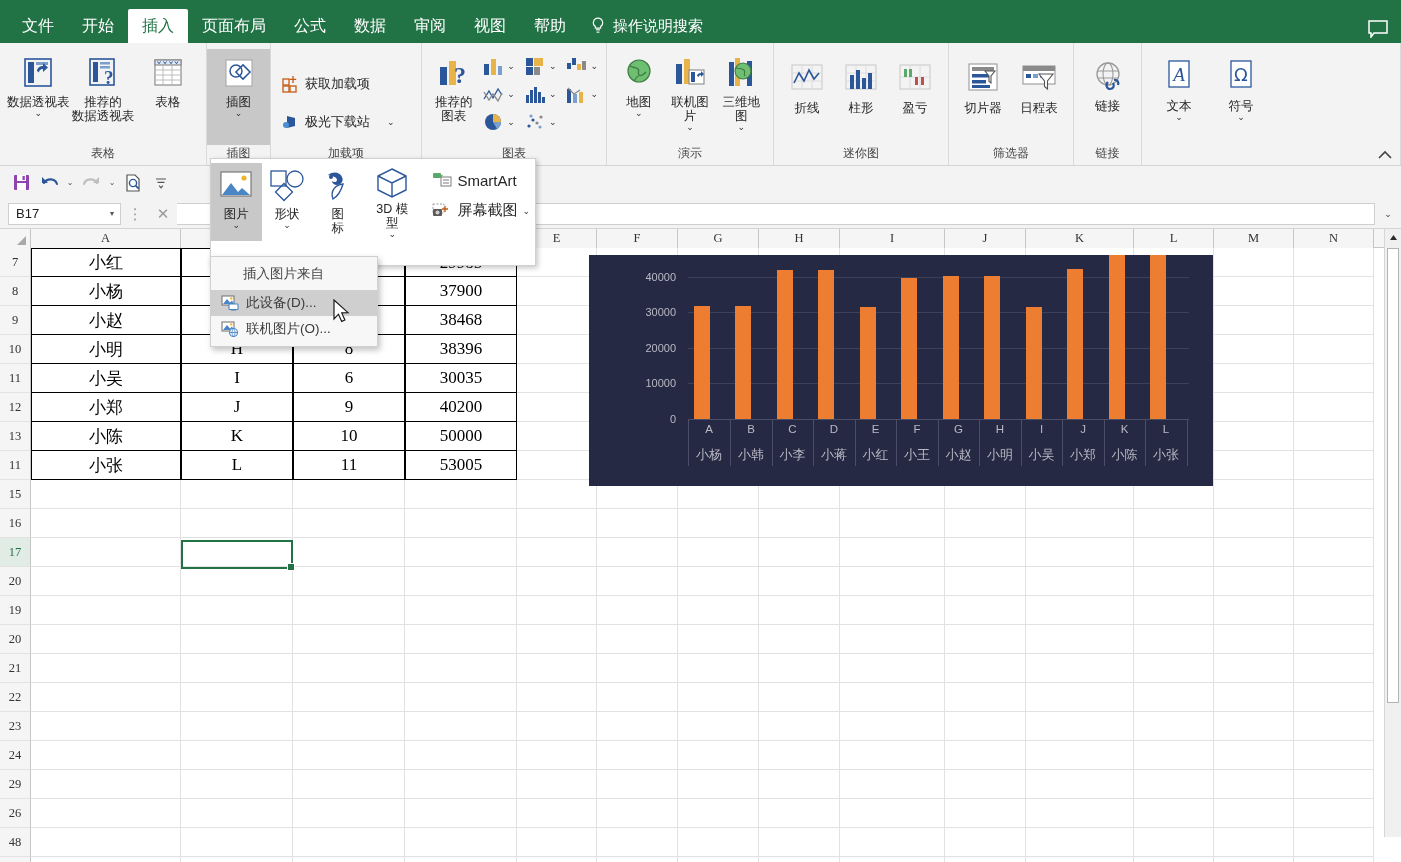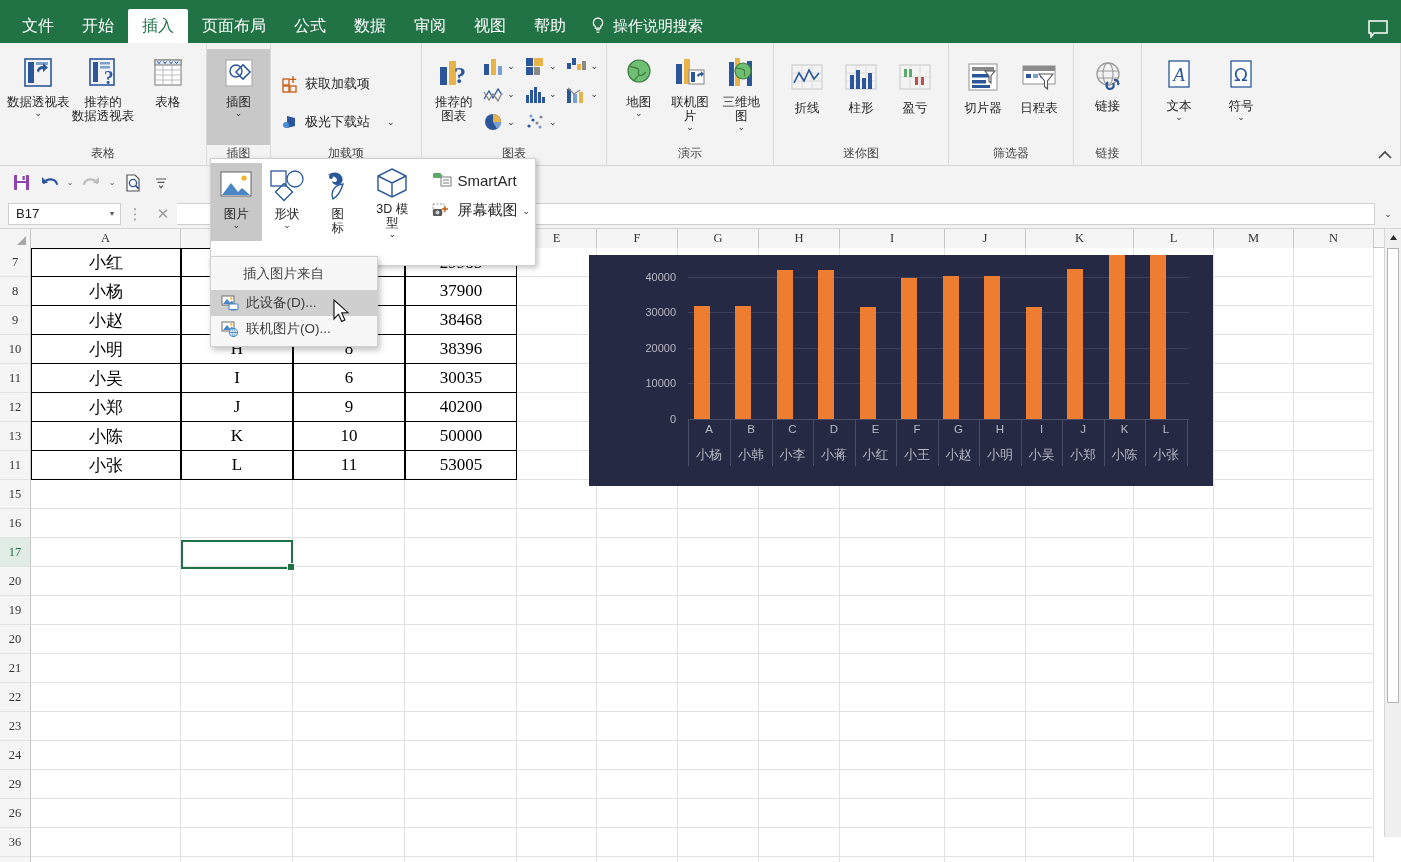--- a/index.html
+++ b/index.html
@@ -641,21 +641,21 @@
       <div class="rh sel">17</div>
       <div class="rh">20</div>
       <div class="rh">19</div>
       <div class="rh">20</div>
       <div class="rh">21</div>
       <div class="rh">22</div>
       <div class="rh">23</div>
       <div class="rh">24</div>
       <div class="rh">29</div>
       <div class="rh">26</div>
-      <div class="rh">36</div>
+      <div class="rh">48</div>
       <div class="rh">28</div>
     </div>
 
     <div class="cells">
 
       <div class="grow">
         <div class="gc bord first" style="width:150px">小红</div>
         <div class="gc bord first" style="width:112px">F</div>
         <div class="gc bord first" style="width:112px">7</div>
         <div class="gc bord first" style="width:112px">29985</div>

